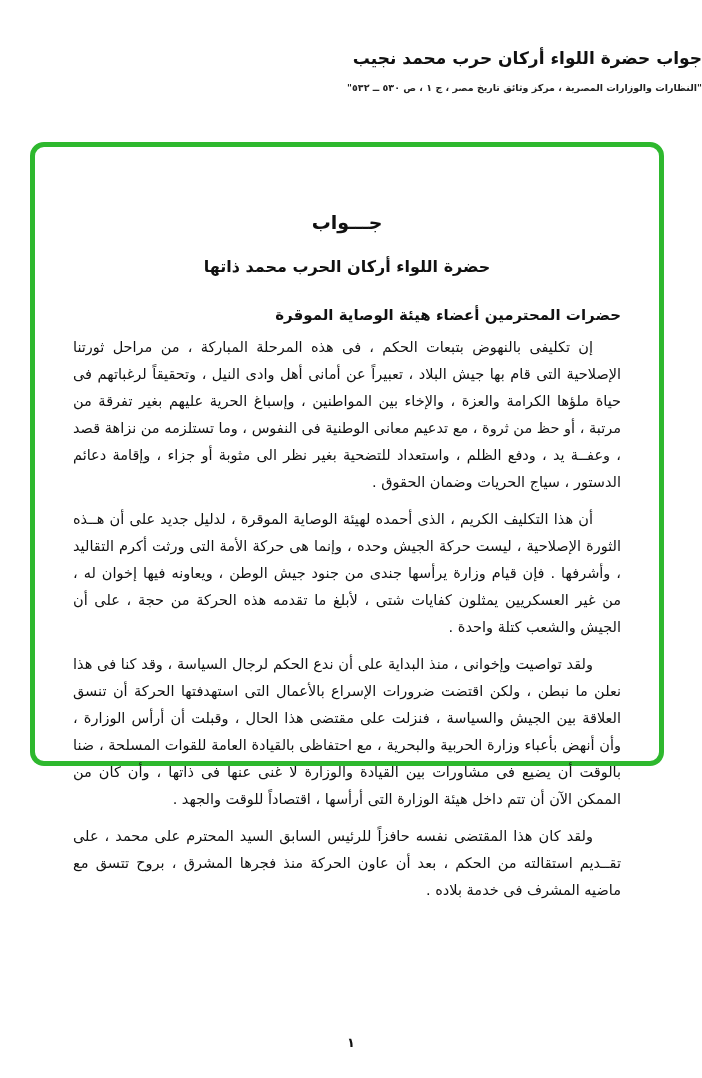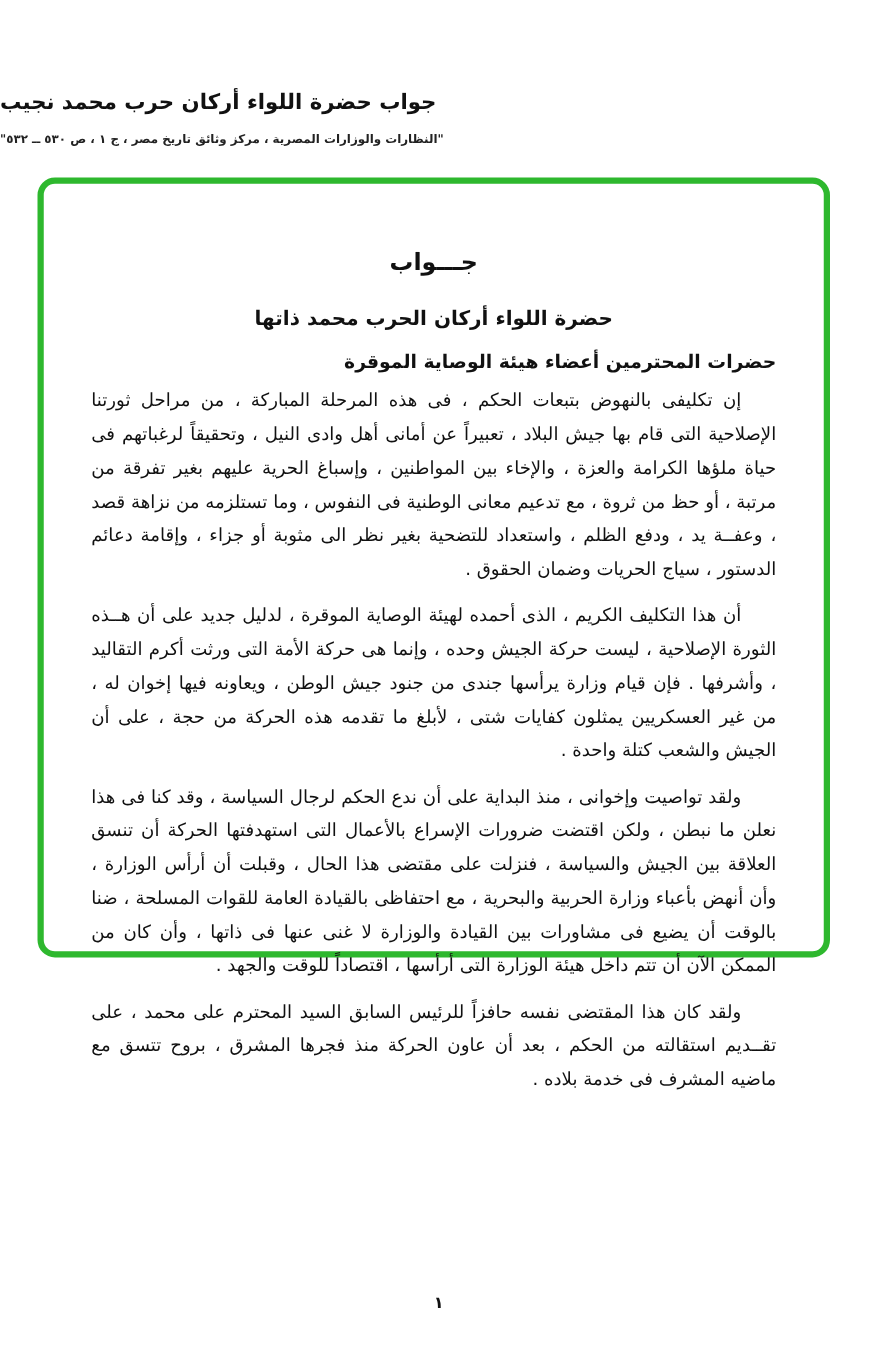--- a/index.html
+++ b/index.html
@@ -12,22 +12,21 @@
     color: #111111;
     overflow: hidden;
   }
   .page {
     position: relative;
     width: 702px;
     height: 1078px;
     padding-top: 48px;
   }
   .doc-header {
-    text-align: left;
-    margin-top: 24px;
+    text-align: right;
   }
   .doc-title {
     font-size: 17px;
     font-weight: bold;
     letter-spacing: 0.5px;
   }
   .doc-source {
     margin-top: 14px;
     font-size: 9.5px;
     font-weight: bold;
@@ -35,39 +34,39 @@
     letter-spacing: 0.3px;
   }
   .letter-box {
     position: absolute;
     top: 142px;
     right: 38px;
     width: 634px;
     height: 624px;
     border: 5px solid #2eb82e;
     border-radius: 14px;
-    padding: 36px 38px 20px 38px;
+    padding: 48px 38px 20px 38px;
     background: #ffffff;
   }
   .letter-heading {
     text-align: center;
     font-size: 19px;
     font-weight: bold;
     margin-top: 16px;
   }
   .letter-subheading {
     text-align: center;
     font-size: 16px;
     font-weight: bold;
     margin-top: 24px;
   }
   .letter-salutation {
     font-size: 15px;
     font-weight: bold;
-    margin-top: 16px;
+    margin-top: 30px;
   }
   .letter-body {
     margin-top: 0;
   }
   .letter-body p {
     font-size: 14.5px;
     line-height: 27px;
     text-align: justify;
     text-justify: inter-word;
     text-indent: 28px;

